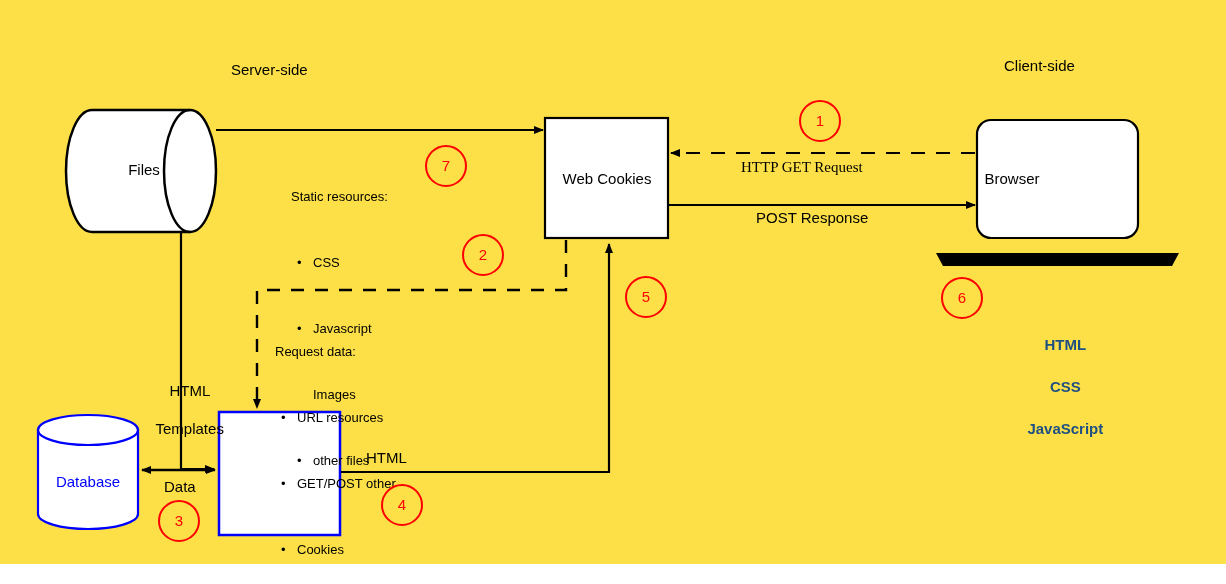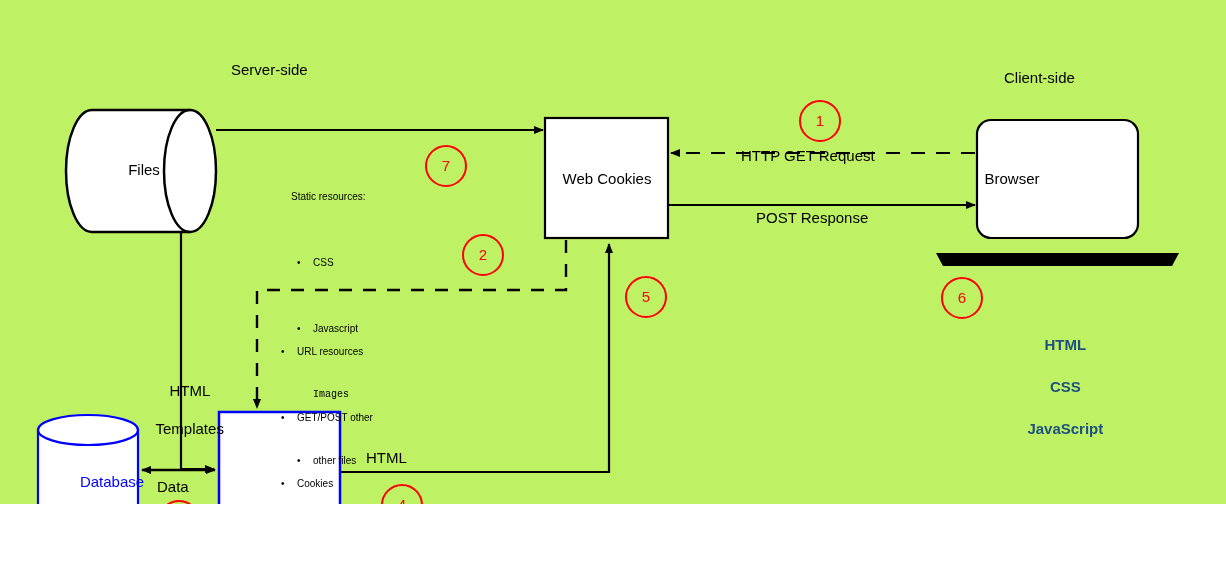--- a/index.html
+++ b/index.html
@@ -3,22 +3,22 @@
 <meta charset="utf-8">
 <style>
   html, body {
     margin: 0;
     padding: 0;
     background: #ffffff;
   }
   #canvas {
     position: relative;
     width: 1226px;
-    height: 504px;
-    background: #bef264;
+    height: 564px;
+    background: #fde047;
     font-family: "Liberation Sans", sans-serif;
     overflow: hidden;
   }
   #svg-layer {
     position: absolute;
     left: 0;
     top: 0;
     width: 1226px;
     height: 584px;
   }
@@ -65,33 +65,33 @@
     border-radius: 50%;
     box-sizing: border-box;
     color: #ff0000;
     font-size: 15px;
     text-align: center;
     line-height: 38px;
     background: transparent;
   }
   .bullet-list {
     position: absolute;
-    font-size: 10px;
+    font-size: 13px;
     color: #000;
     line-height: 22px;
     white-space: pre;
   }
   .bullet-list .hdr { display: block; }
   .bullet-list .bl { display: block; padding-left: 22px; position: relative; }
   .bullet-list .bl .dot {
     position: absolute;
     left: 6px;
     top: 0;
   }
-  .bullet-list .nb { display: block; padding-left: 22px; font-family: Liberation Mono, monospace; }
+  .bullet-list .nb { display: block; padding-left: 22px; }
 </style>
 </head>
 <body>
 
 <div id="canvas">
 
   <svg id="svg-layer" viewBox="0 0 1226 584" xmlns="http://www.w3.org/2000/svg">
     <defs>
       <marker id="arrow-black" markerWidth="10" markerHeight="8" refX="9" refY="4" orient="auto" markerUnits="userSpaceOnUse">
         <path d="M0,0 L10,4 L0,8 z" fill="#000000"></path>
@@ -129,55 +129,56 @@
 
     <path d="M 181,233 L 181,469 L 214,469" fill="none" stroke="#000000" stroke-width="2.2" marker-end="url(#arrow-black)"></path>
 
     <line x1="142" y1="470" x2="215" y2="470" stroke="#000000" stroke-width="2.4" marker-start="url(#arrow-black-start)" marker-end="url(#arrow-black)"></line>
 
     <path d="M 341,472 L 609,472 L 609,244" fill="none" stroke="#000000" stroke-width="2.2" marker-end="url(#arrow-black)"></path>
   </svg>
 
   <div class="lbl heading" style="left:231px; top:60px;">Server-side</div>
 
-  <div class="lbl heading" style="left:1004px; top:68px;">Client-side</div>
+  <div class="lbl heading" style="left:1004px; top:56px;">Client-side</div>
 
   <div class="node-label" style="left:94px; top:160px; width:100px;">Files</div>
 
   <div class="node-label" style="left:546px; top:169px; width:122px;">Web Cookies</div>
 
   <div class="node-label" style="left:932px; top:169px; width:160px;">Browser</div>
 
-  <div class="node-label blue" style="left:38px; top:472px; width:100px;padding-left:24px;">Database</div>
+  <div class="node-label blue" style="left:38px; top:472px; width:100px;">Database</div>
 
 
   <div class="bullet-list" style="left:291px; top:142px;">
     <span class="hdr">Static resources:</span>
     <span class="bl"><span class="dot">•</span><span>CSS</span></span>
     <span class="bl"><span class="dot">•</span><span>Javascript</span></span>
     <span class="nb">Images</span>
     <span class="bl"><span class="dot">•</span><span>other files</span></span>
   </div>
 
   <div class="bullet-list" style="left:275px; top:297px;">
+    <span class="hdr">Request data:</span>
     <span class="bl"><span class="dot">•</span><span>URL resources</span></span>
     <span class="bl"><span class="dot">•</span><span>GET/POST other</span></span>
     <span class="bl"><span class="dot">•</span><span>Cookies</span></span>
   </div>
 
-  <div class="lbl" style="left:741px; top:146px;">HTTP GET Request</div>
+  <div class="lbl" style="left:741px; top:158px;font-family:Liberation Serif, serif;">HTTP GET Request</div>
 
   <div class="lbl" style="left:756px; top:208px;">POST Response</div>
 
   <div class="lbl lbl-center" style="left:134px; top:362px; width:95px;">
     <span>HTML</span><br>
     <span>Templates</span>
   </div>
 
-  <div class="lbl" style="left:157px; top:477px;">Data</div>
+  <div class="lbl" style="left:164px; top:477px;">Data</div>
 
   <div class="lbl" style="left:366px; top:448px;">HTML</div>
 
   <div class="client-tech" style="left:997px; top:313px; width:120px;">
     <span>HTML</span><br>
     <span>CSS</span><br>
     <span>JavaScript</span>
   </div>
 
   <div class="marker" style="left:799px; top:100px;">1</div>

